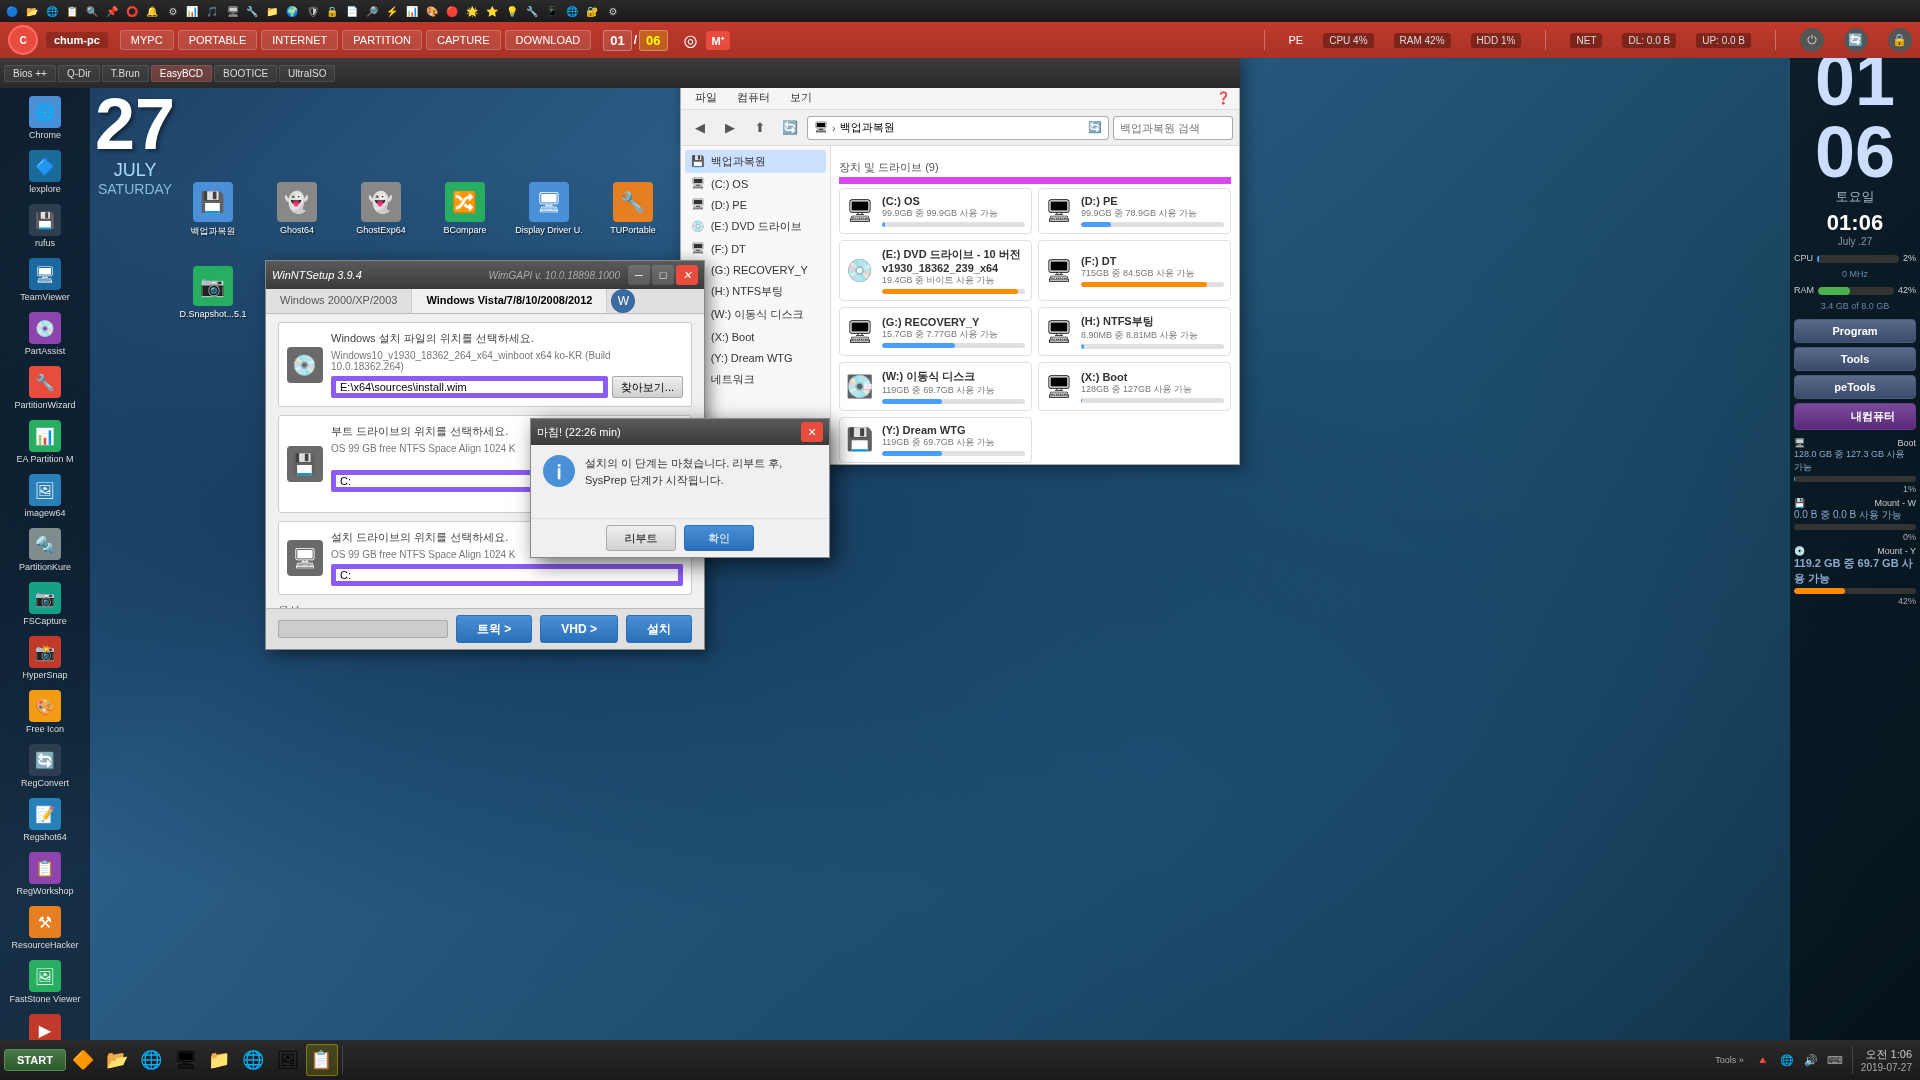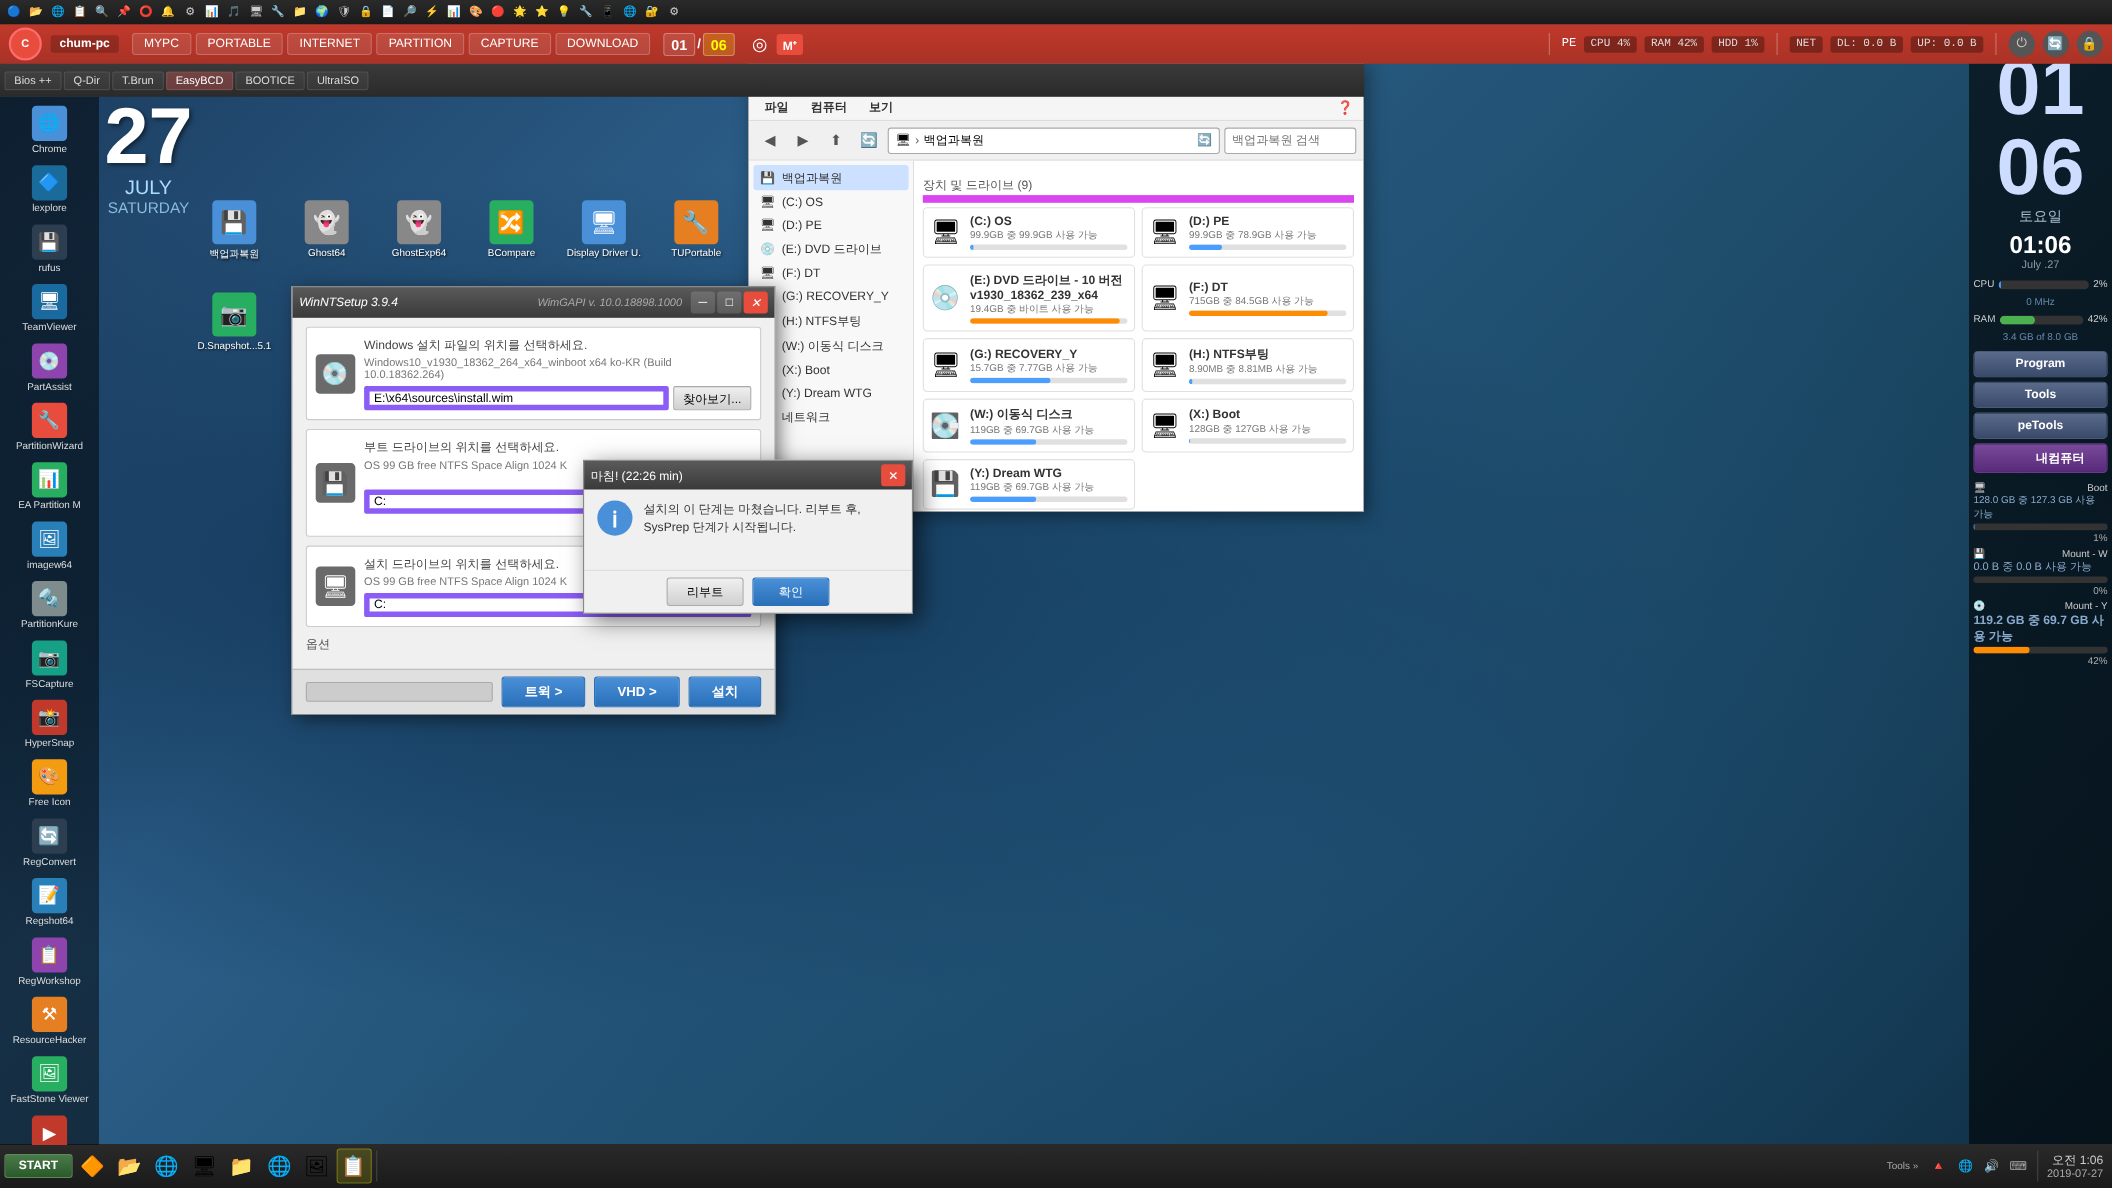--- a/index.html
+++ b/index.html
@@ -124,24 +124,23 @@
       border-radius: 3px;
       font-size: 13px;
       font-weight: bold;
     }
     .menu-num-box.active { background: rgba(255,255,0,0.2); color: yellow; }
 
     .menu-right {
       margin-left: auto;
       display: flex;
       align-items: center;
-      gap: 7px;
-      color: white;
-      font-size: 11px;
-      font-family: Liberation Mono, monospace;
+      gap: 20px;
+      color: white;
+      font-size: 11px;
     }
 
     .stat-box {
       background: rgba(0,0,0,0.3);
       padding: 2px 6px;
       border-radius: 3px;
       font-size: 10px;
       color: #ddd;
     }
 
@@ -482,21 +481,20 @@
       border-bottom: 1px solid #ddd;
       gap: 8px;
       flex-shrink: 0;
     }
     .win-menu-item {
       font-size: 11px;
       color: #333;
       cursor: pointer;
       padding: 3px 6px;
       border-radius: 2px;
-      font-weight: bold;
     }
 
     .win-toolbar {
       height: 36px;
       background: #f0f0f0;
       display: flex;
       align-items: center;
       padding: 0 6px;
       gap: 4px;
       border-bottom: 1px solid #ddd;
@@ -1413,20 +1411,27 @@
     <div class="setup-titlebar">
       <span>WinNTSetup 3.9.4</span>
       <span style="margin-left:auto;font-size:10px;color:#aaa;">WimGAPI v. 10.0.18898.1000</span>
       <div class="win-controls" style="margin-left:8px;">
         <div class="win-ctrl-btn win-ctrl-min">─</div>
         <div class="win-ctrl-btn win-ctrl-max">□</div>
         <div class="win-ctrl-btn win-ctrl-close">✕</div>
       </div>
     </div>
 
+    <div class="setup-tabs">
+      <div class="setup-tab">Windows 2000/XP/2003</div>
+      <div class="setup-tab active">
+        <span>Windows Vista/7/8/10/2008/2012</span>
+      </div>
+      <div class="setup-tab-icon">W</div>
+    </div>
 
     <div class="setup-body">
 
       <div class="setup-section">
         <div class="setup-icon-box">💿</div>
         <div class="setup-field-group">
           <div class="setup-label">Windows 설치 파일의 위치를 선택하세요.</div>
           <div class="setup-desc">Windows10_v1930_18362_264_x64_winboot x64 ko-KR (Build 10.0.18362.264)</div>
           <div class="setup-input-row">
             <input class="setup-input" type="text" value="E:\x64\sources\install.wim" style="">

